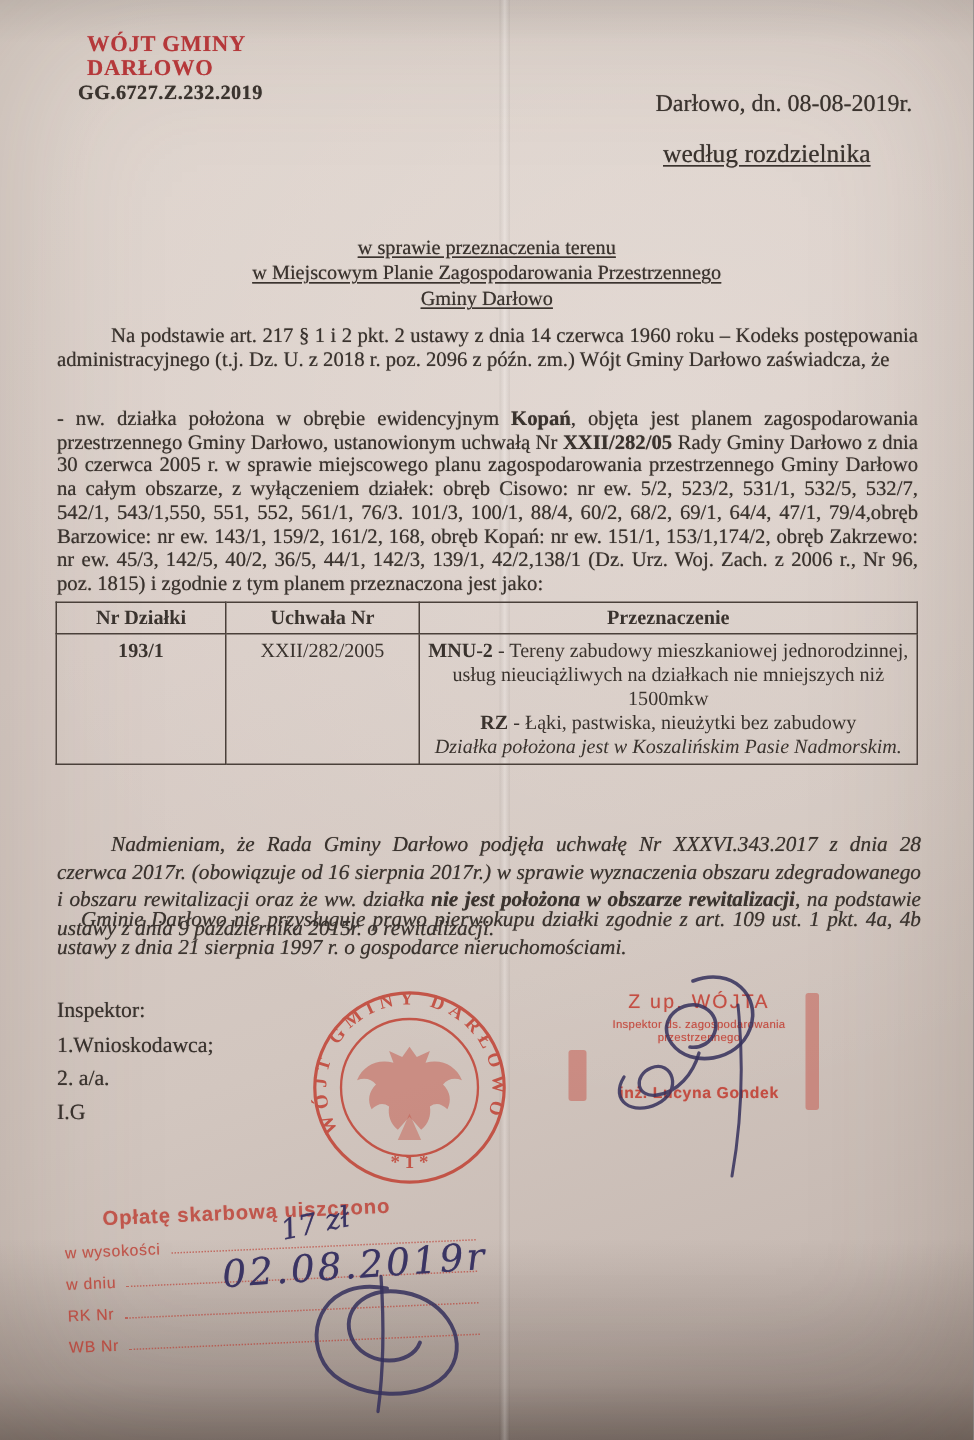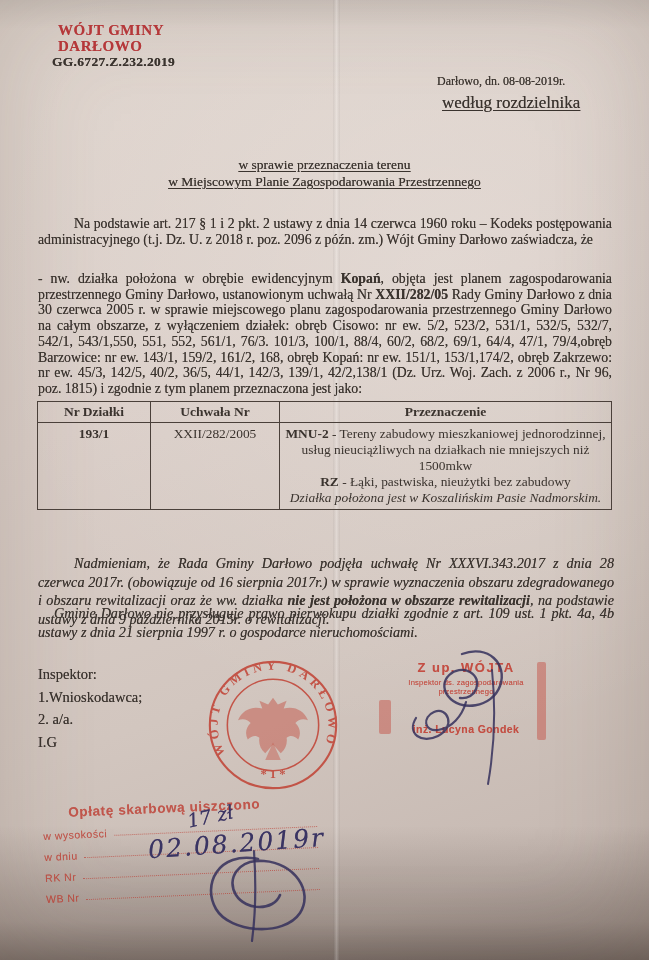--- a/index.html
+++ b/index.html
@@ -15,38 +15,38 @@
   .crease{position:absolute;top:0;bottom:0;left:333px;width:7px;
     background:linear-gradient(90deg, rgba(0,0,0,0.05), rgba(255,255,255,0.22) 50%, rgba(0,0,0,0.05));}
   .t{position:absolute;color:#3a332e;text-shadow:0 0 .5px rgba(58,51,46,.75);}
   .red{color:#b5383a;text-shadow:0 0 .5px rgba(181,56,58,.6);}
   .b{font-weight:bold;}
   .i{font-style:italic;}
   .u{text-decoration:underline;text-underline-offset:2px;}
   .just{text-align:justify;}
   .letterhead{left:58px;top:22px;width:140px;font-weight:bold;font-size:15px;line-height:16px;letter-spacing:.5px;}
   .case-number{left:52px;top:54px;font-weight:bold;font-size:13.5px;letter-spacing:.3px;}
-  .dateline{left:437px;top:74px;font-size:12px;text-align:center;}
+  .dateline{left:437px;top:61px;font-size:16px;text-align:center;}
   .distribution-note{left:442px;top:93px;font-size:17px;}
   .doc-title{left:37px;top:121px;width:575px;text-align:center;font-weight:bold;font-size:16.5px;letter-spacing:2px;}
   .subject{left:37px;top:156px;width:575px;text-align:center;font-size:13.5px;line-height:17px;}
   .para-legal{left:38px;top:216px;width:574px;font-size:13.8px;line-height:15.8px;text-indent:36px;}
   .para-plan{left:38px;top:271px;width:574px;font-size:13.8px;line-height:15.7px;}
   .plan-table{position:absolute;left:37px;top:401px;width:575px;border-collapse:collapse;color:#3a332e;}
   .plan-table th,.plan-table td{border:1.2px solid #4a403a;}
   .plan-table th{font-size:13.5px;font-weight:bold;height:20px;text-align:center;padding:0 2px;}
   .plan-table td{vertical-align:top;text-align:center;font-size:13.4px;line-height:16px;padding:3px 4px;}
   .col1{width:108px;}.col2{width:124px;}
   .para-revit{left:38px;top:530px;width:576px;font-size:14.2px;line-height:18.6px;font-style:italic;text-indent:36px;margin-top:24px;}
   .para-preempt{left:38px;top:604px;width:576px;font-size:14.2px;line-height:18.6px;font-style:italic;text-indent:16px;}
   .distribution{left:38px;top:663px;font-size:14.5px;line-height:22.5px;}
   .round-stamp{position:absolute;left:205px;top:657px;width:136px;height:136px;opacity:.8;}
   .official-stamp{left:382px;top:660px;width:168px;text-align:center;color:#c23a2e;opacity:.85;
     font-family:"Liberation Sans",sans-serif;text-shadow:0 0 .6px rgba(194,58,46,.5);}
-  .official-stamp .l1{font-size:13px;font-weight:bold;letter-spacing:1.5px;}
+  .official-stamp .l1{font-size:13px;font-weight:normal;letter-spacing:1.5px;}
   .official-stamp .l2{font-size:7.6px;margin-top:3px;letter-spacing:.2px;}
   .official-stamp .nm{font-size:10.5px;font-weight:bold;margin-top:27px;letter-spacing:.4px;}
   .stamp-mark{position:absolute;background:rgba(196,58,46,.4);border-radius:2px;}
   .mark-l{left:379px;top:700px;width:12px;height:34px;}
   .mark-r{left:537px;top:662px;width:9px;height:78px;}
   .sig{position:absolute;}
   .sig path{fill:none;stroke:#35305c;stroke-linecap:round;stroke-linejoin:round;opacity:.85;}
   .fee-stamp{left:42px;top:806px;width:276px;color:#bd392e;opacity:.78;transform:rotate(-2.5deg);transform-origin:left top;
     font-family:"Liberation Sans",sans-serif;text-shadow:0 0 .6px rgba(189,57,46,.5);}
   .fee-stamp .ft{font-size:13.5px;font-weight:bold;margin-left:26px;letter-spacing:.6px;}
@@ -67,20 +67,21 @@
     <div>DARŁOWO</div>
   </div>
   <div class="t case-number">GG.6727.Z.232.2019</div>
 
   <div class="t dateline">Darłowo, dn. 08-08-2019r.</div>
   <div class="t u distribution-note">według rozdzielnika</div>
 
   <div class="t subject">
     <div class="u">w sprawie przeznaczenia terenu</div>
     <div class="u">w Miejscowym Planie Zagospodarowania Przestrzennego</div>
+    <div class="u">Gminy Darłowo</div>
   </div>
 
   <div class="t just para-legal">Na podstawie art. 217 § 1 i 2 pkt. 2 ustawy z dnia 14 czerwca 1960 roku – Kodeks postępowania administracyjnego (t.j. Dz. U. z 2018 r. poz. 2096 z późn. zm.) Wójt Gminy Darłowo zaświadcza, że</div>
 
   <div class="t just para-plan"><span>- nw. działka położona w obrębie ewidencyjnym </span><span class="b">Kopań</span><span>, objęta jest planem zagospodarowania przestrzennego Gminy Darłowo, ustanowionym uchwałą Nr </span><span class="b">XXII/282/05</span><span> Rady Gminy Darłowo z dnia 30 czerwca 2005 r. w sprawie miejscowego planu zagospodarowania przestrzennego Gminy Darłowo na całym obszarze, z wyłączeniem działek: obręb Cisowo: nr ew. 5/2, 523/2, 531/1, 532/5, 532/7, 542/1, 543/1,550, 551, 552, 561/1, 76/3. 101/3, 100/1, 88/4, 60/2, 68/2, 69/1, 64/4, 47/1, 79/4,obręb Barzowice: nr ew. 143/1, 159/2, 161/2, 168, obręb Kopań: nr ew. 151/1, 153/1,174/2, obręb Zakrzewo: nr ew. 45/3, 142/5, 40/2, 36/5, 44/1, 142/3, 139/1, 42/2,138/1 (Dz. Urz. Woj. Zach. z 2006 r., Nr 96, poz. 1815)  i zgodnie z tym planem przeznaczona jest jako:</span></div>
 
   <table class="plan-table">
     <thead>
       <tr>
         <th class="col1">Nr Działki</th>

